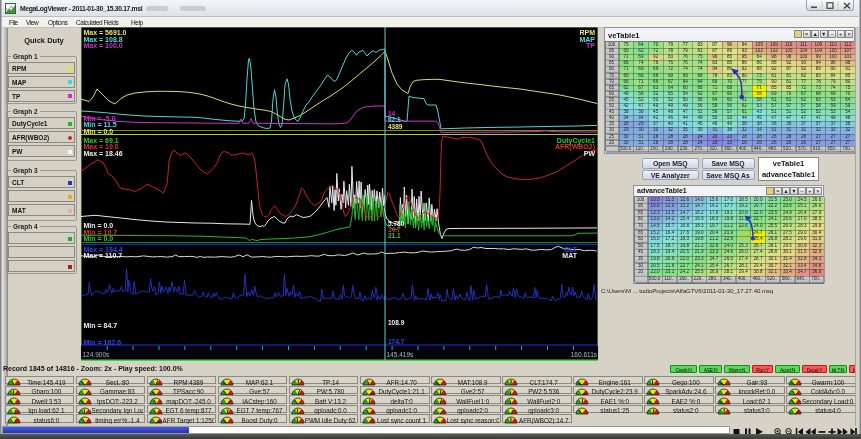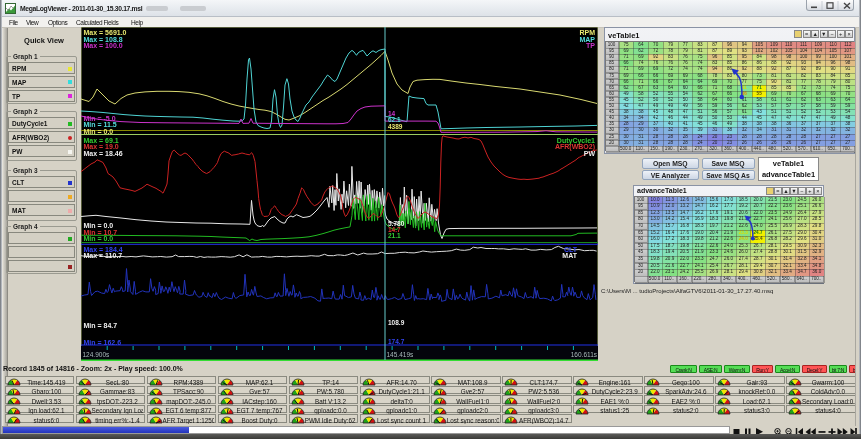--- a/index.html
+++ b/index.html
@@ -49,21 +49,21 @@
     <div class="menu" style="left:7px;">File</div>
     <div class="menu" style="left:24px;">View</div>
     <div class="menu" style="left:46px;">Options</div>
     <div class="menu" style="left:74px;">Calculated Fields</div>
     <div class="menu" style="left:129px;">Help</div>
   </div>
   <div id="content"></div>
 
   <div class="abs" style="left:1px;top:28px;width:7px;height:398px;background:linear-gradient(90deg,#fbfbf8,#d8d5cc 40%,#a8a69e);border-right:1px solid #8e8c84;"></div>
 
-  <div class="abs" style="left:13px;top:36px;width:62px;font-size:7.5px;font-weight:bold;color:#111;text-align:center;">Quick View</div>
+  <div class="abs" style="left:13px;top:36px;width:62px;font-size:7.5px;font-weight:bold;color:#111;text-align:center;">Quick Duty</div>
   <div class="grp" style="left:6px;top:56px;width:71px;height:48px;"></div>
   <div class="grplabel" style="left:11px;top:52.5px;">Graph 1</div>
   <div class="qrow" style="left:8px;top:62px;width:67px;height:12px;">RPM<span class="sq" style="background:#e8e832;"></span></div>
   <div class="qrow" style="left:8px;top:75.7px;width:67px;height:12px;">MAP<span class="sq" style="background:#33dddd;"></span></div>
   <div class="qrow" style="left:8px;top:89.5px;width:67px;height:12px;">TP<span class="sq" style="background:#dd22dd;"></span></div>
   <div class="grp" style="left:6px;top:111px;width:71px;height:50px;"></div>
   <div class="grplabel" style="left:11px;top:107.5px;">Graph 2</div>
   <div class="qrow" style="left:8px;top:117px;width:67px;height:12px;">DutyCycle1<span class="sq" style="background:#22bb22;"></span></div>
   <div class="qrow" style="left:8px;top:131px;width:67px;height:12px;">AFR(WBO2)<span class="sq" style="background:#cc2222;border-radius:50%;"></span></div>
   <div class="qrow" style="left:8px;top:145px;width:67px;height:12px;">PW<span class="sq" style="background:#f5f5f0;"></span></div>

